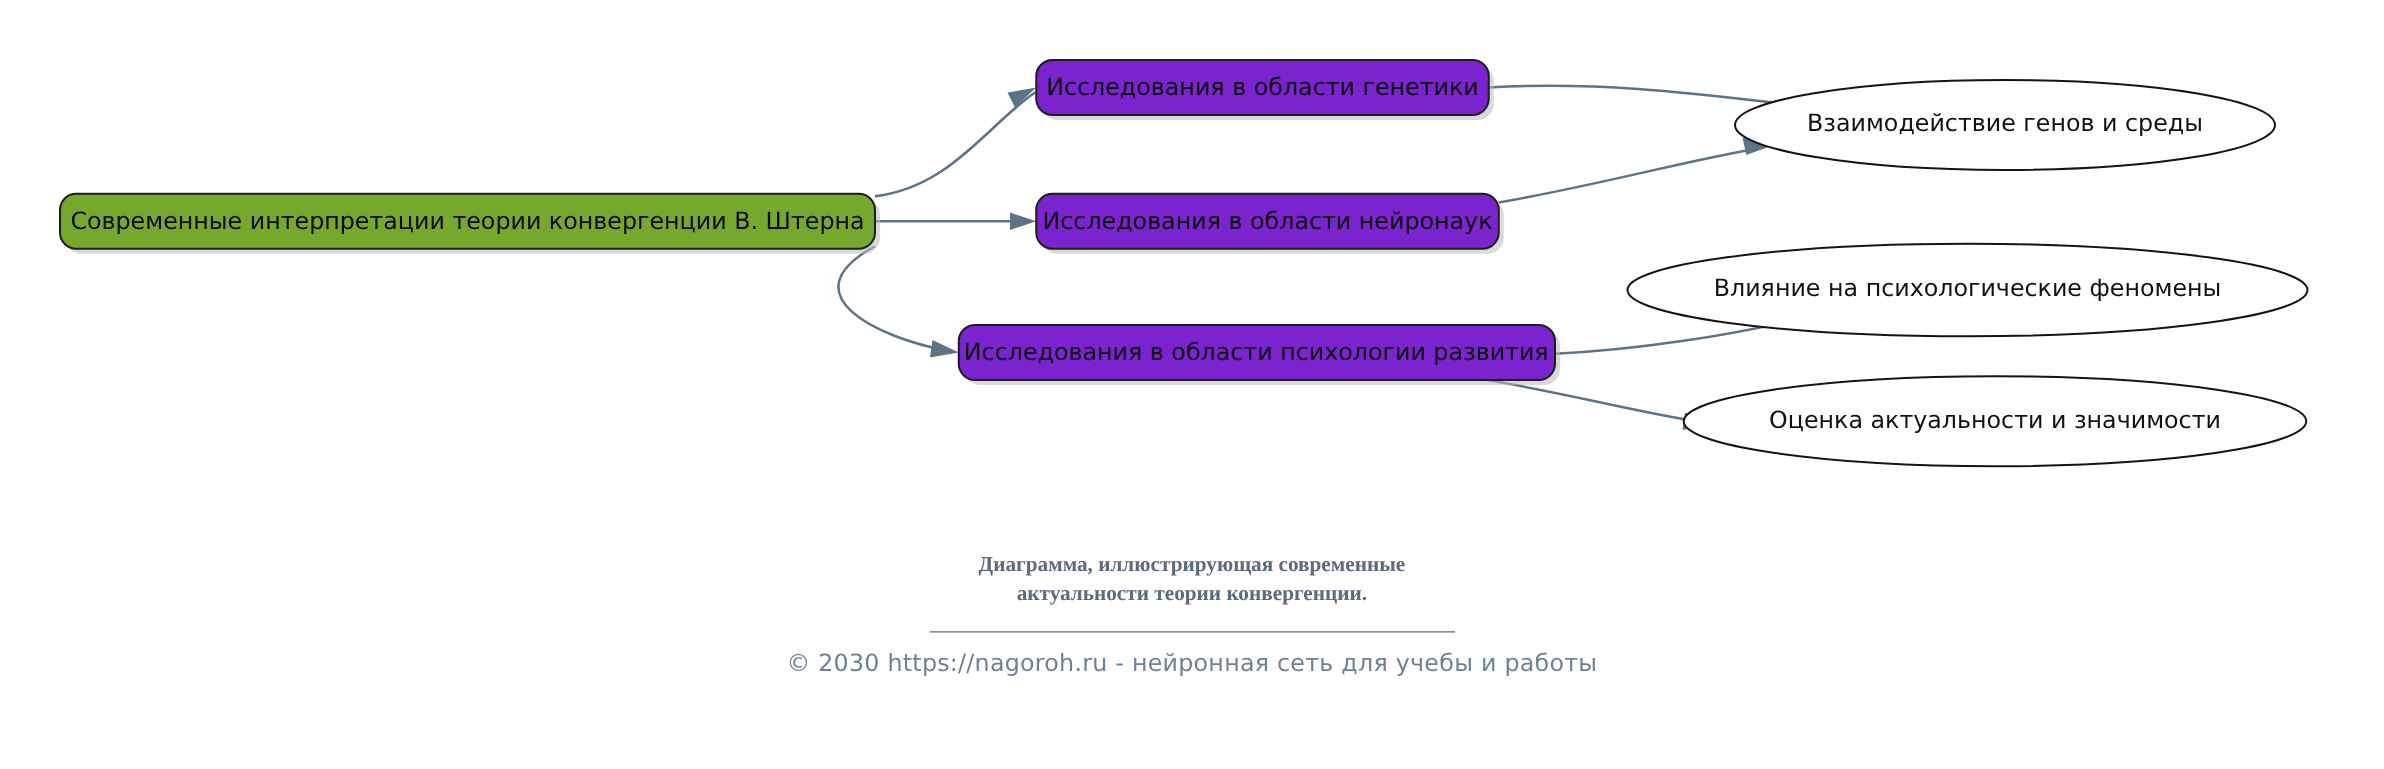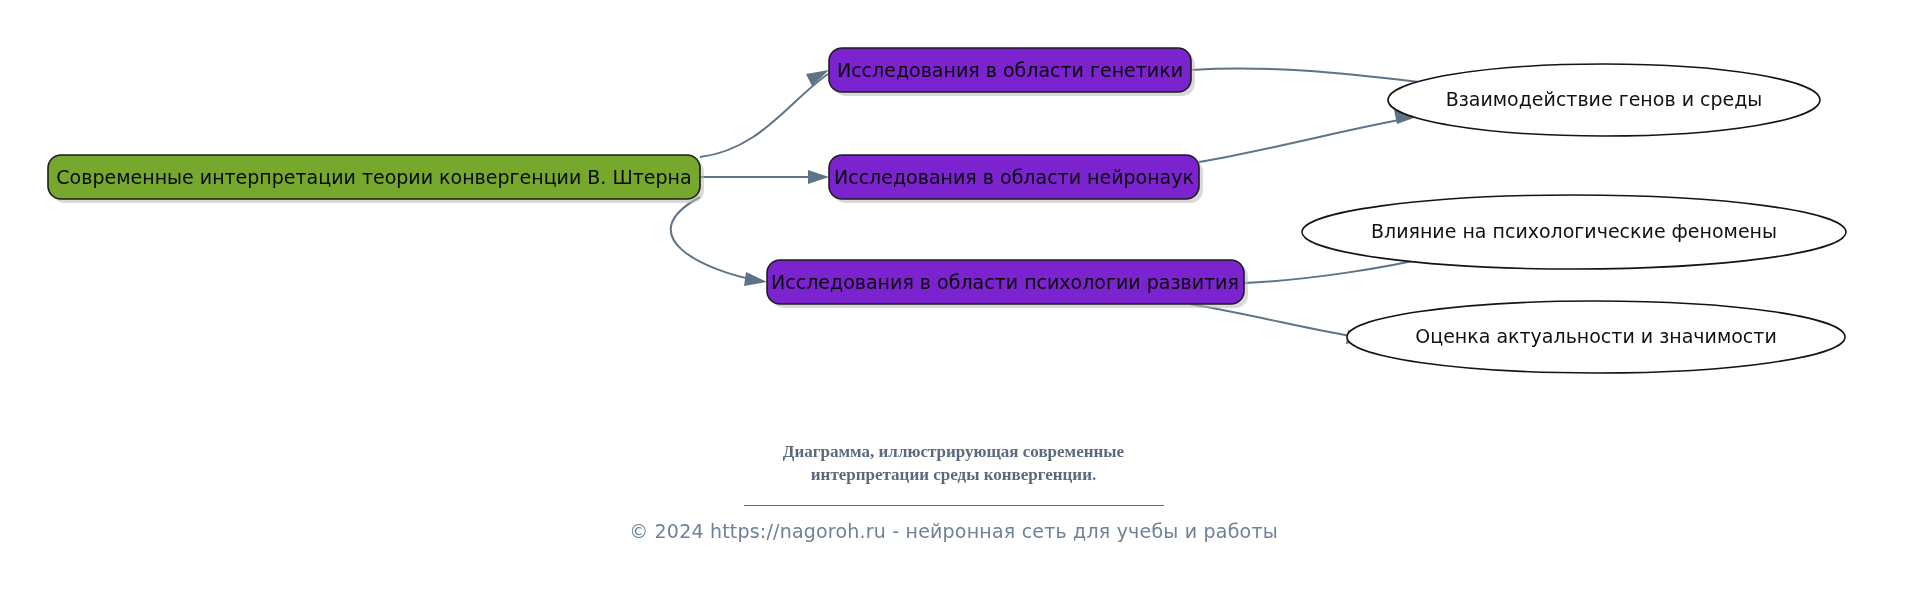--- a/index.html
+++ b/index.html
@@ -192,20 +192,20 @@
         <ellipse class="ellipse-leaf" cx="1596" cy="337" rx="249" ry="36"></ellipse>
         <text class="ellipse-label" x="1596" y="337">Оценка актуальности и значимости</text>
       </g>
 
     </g>
   </svg>
 
   <div id="caption-block">
     <div id="caption-text">
       <div>Диаграмма, иллюстрирующая современные</div>
-      <div>интерпретации среды конвергенции.</div>
+      <div>актуальности теории конвергенции.</div>
     </div>
     <div id="caption-divider"></div>
   </div>
 
-  <div id="footer-text">© 2024 https://nagoroh.ru - нейронная сеть для учебы и работы</div>
+  <div id="footer-text">© 2030 https://nagoroh.ru - нейронная сеть для учебы и работы</div>
 
 </div>
 
 </body></html>

